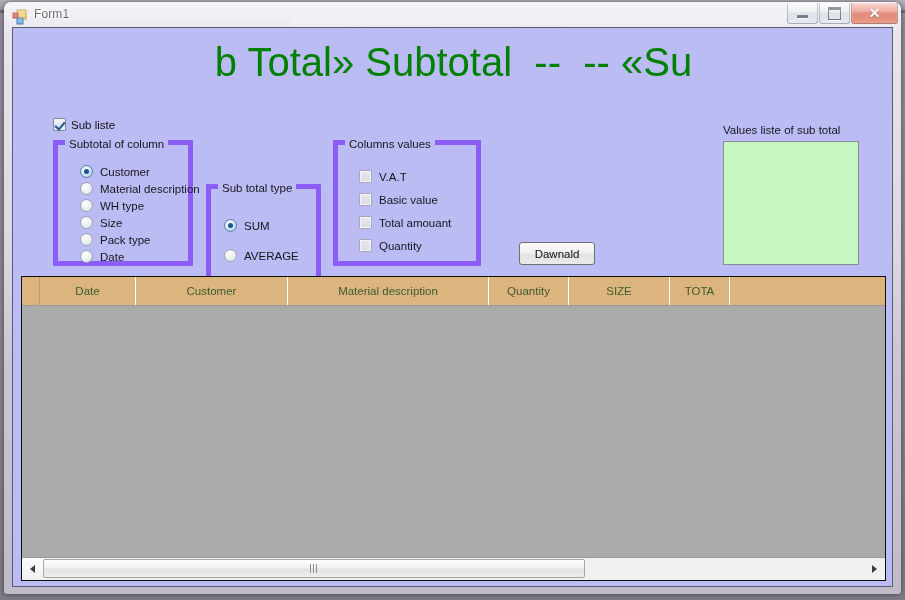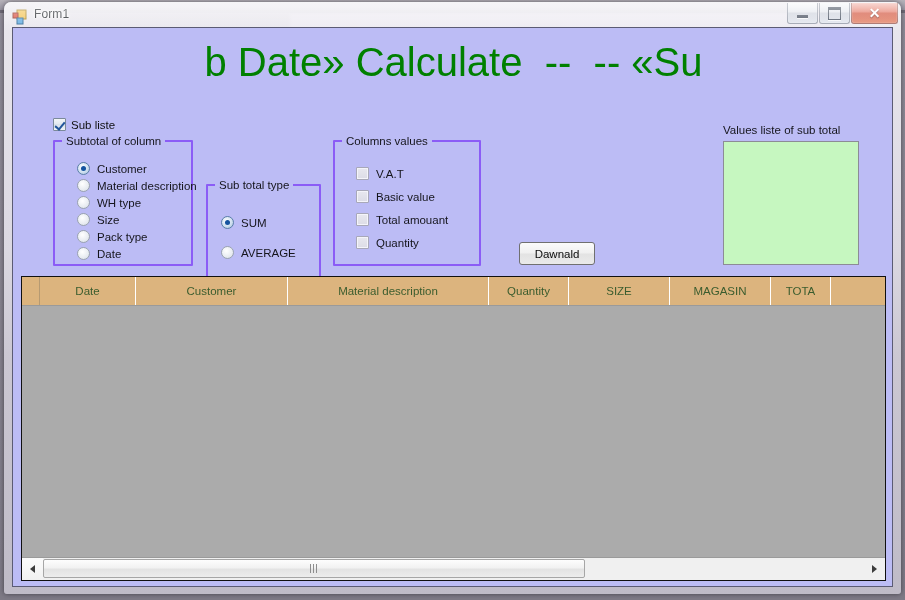--- a/index.html
+++ b/index.html
@@ -202,21 +202,21 @@
     left: 40px; top: 90px;
     font-size: 11.5px;
     color: #101010;
     white-space: nowrap;
   }
   .chk-subtotal .lbl { margin-left: 5px; }
 
   
   .groupbox {
     position: absolute;
-    border: 2px solid #8b5cf6;
+    border: 5px solid #8b5cf6;
     border-radius: 1px;
     box-sizing: border-box;
   }
   .groupbox > .gb-title {
     position: absolute;
     top: -7px; left: 7px;
     padding: 0 4px;
     background: #bcbcf5;
     font-size: 11.5px;
     color: #15151c;
@@ -391,21 +391,21 @@
         </div>
         <div class="cap-btn close">
           <span class="glyph-close">✕</span>
         </div>
       </div>
     </div>
     <div class="window-glass-hi"></div>
 
     <div class="client">
 
-      <div class="heading">b Date» Calculate  --  -- «Su</div>
+      <div class="heading">b Total» Subtotal  --  -- «Su</div>
 
       <div class="chk-subtotal">
         <span class="cbx checked"></span><span class="lbl">Sub liste</span>
       </div>
 
       <div class="groupbox" id="gb-col">
         <div class="gb-title">Subtotal of column</div>
 
         <div class="gb-item" style="left:22px; top:20px;">
           <span class="rdo sel"></span><span class="lbl">Customer</span>
@@ -464,21 +464,20 @@
       <div class="listbox"></div>
 
       <div class="grid">
         <div class="grid-header">
           <div class="grid-cell rowhdr" style="width:18px;"></div>
           <div class="grid-cell" style="width:96px;">Date</div>
           <div class="grid-cell" style="width:152px;">Customer</div>
           <div class="grid-cell" style="width:201px;">Material description</div>
           <div class="grid-cell" style="width:80px;">Quantity</div>
           <div class="grid-cell" style="width:101px;">SIZE</div>
-          <div class="grid-cell" style="width:101px;">MAGASIN</div>
           <div class="grid-cell" style="width:60px;">TOTA</div>
         </div>
 
         <div class="grid-body"></div>
 
         <div class="hscroll">
           <div class="sb-arrow">
             <div class="sb-arrow-left-glyph"></div>
           </div>
           <div class="sb-track">

